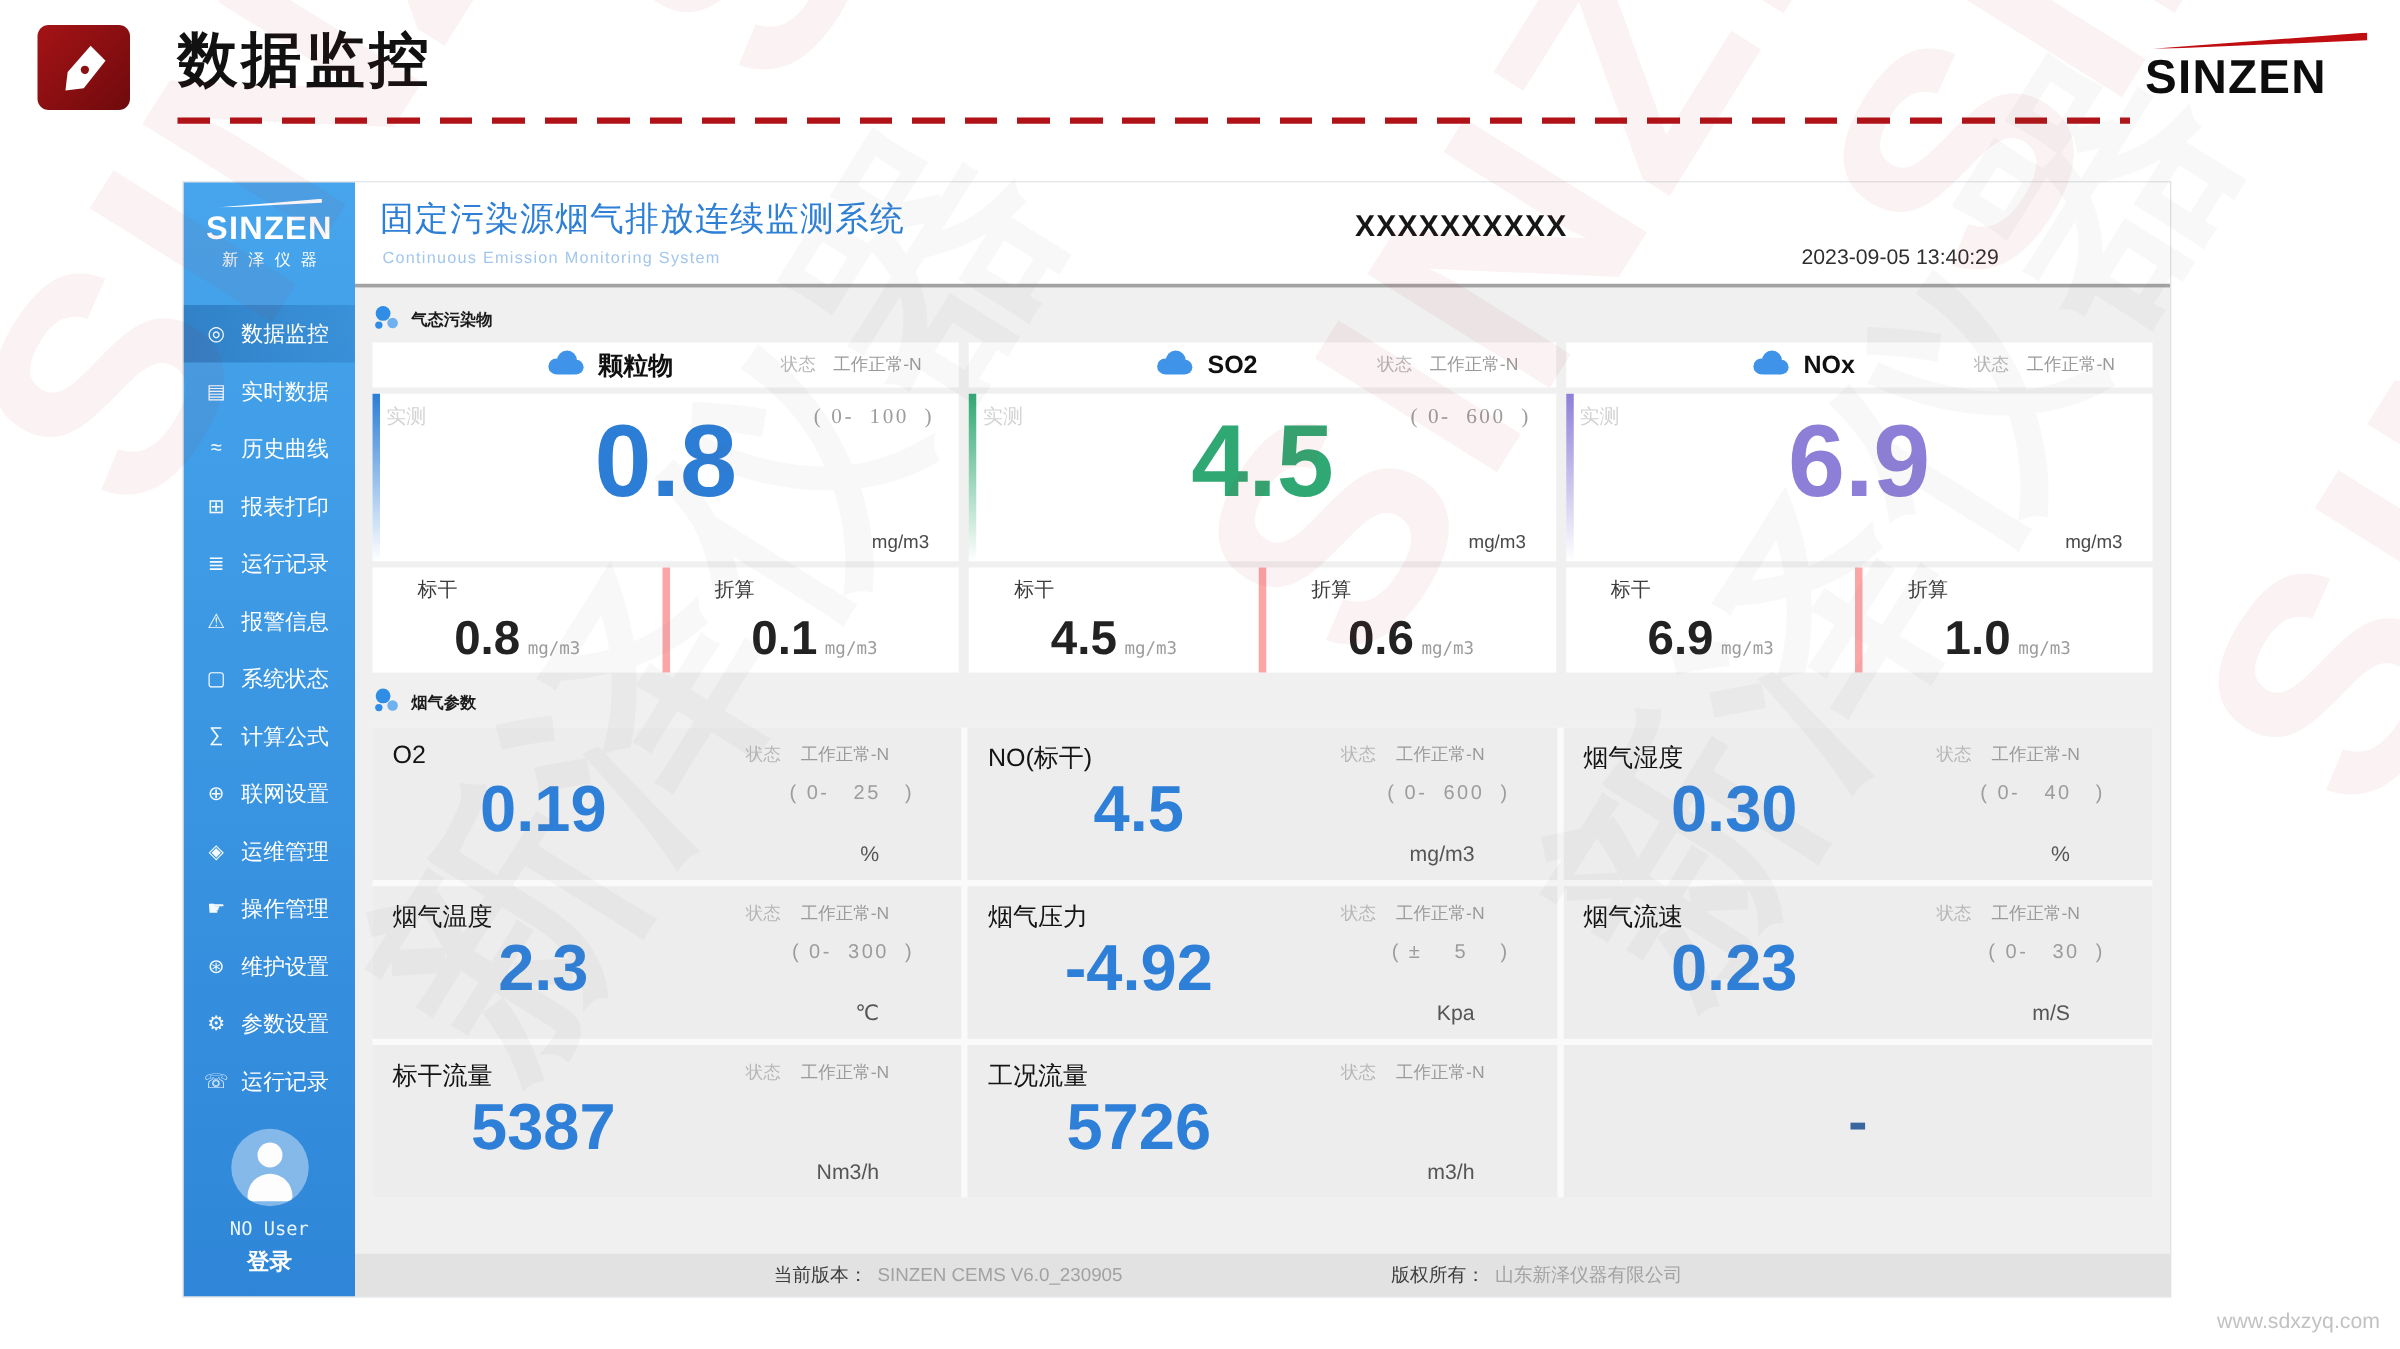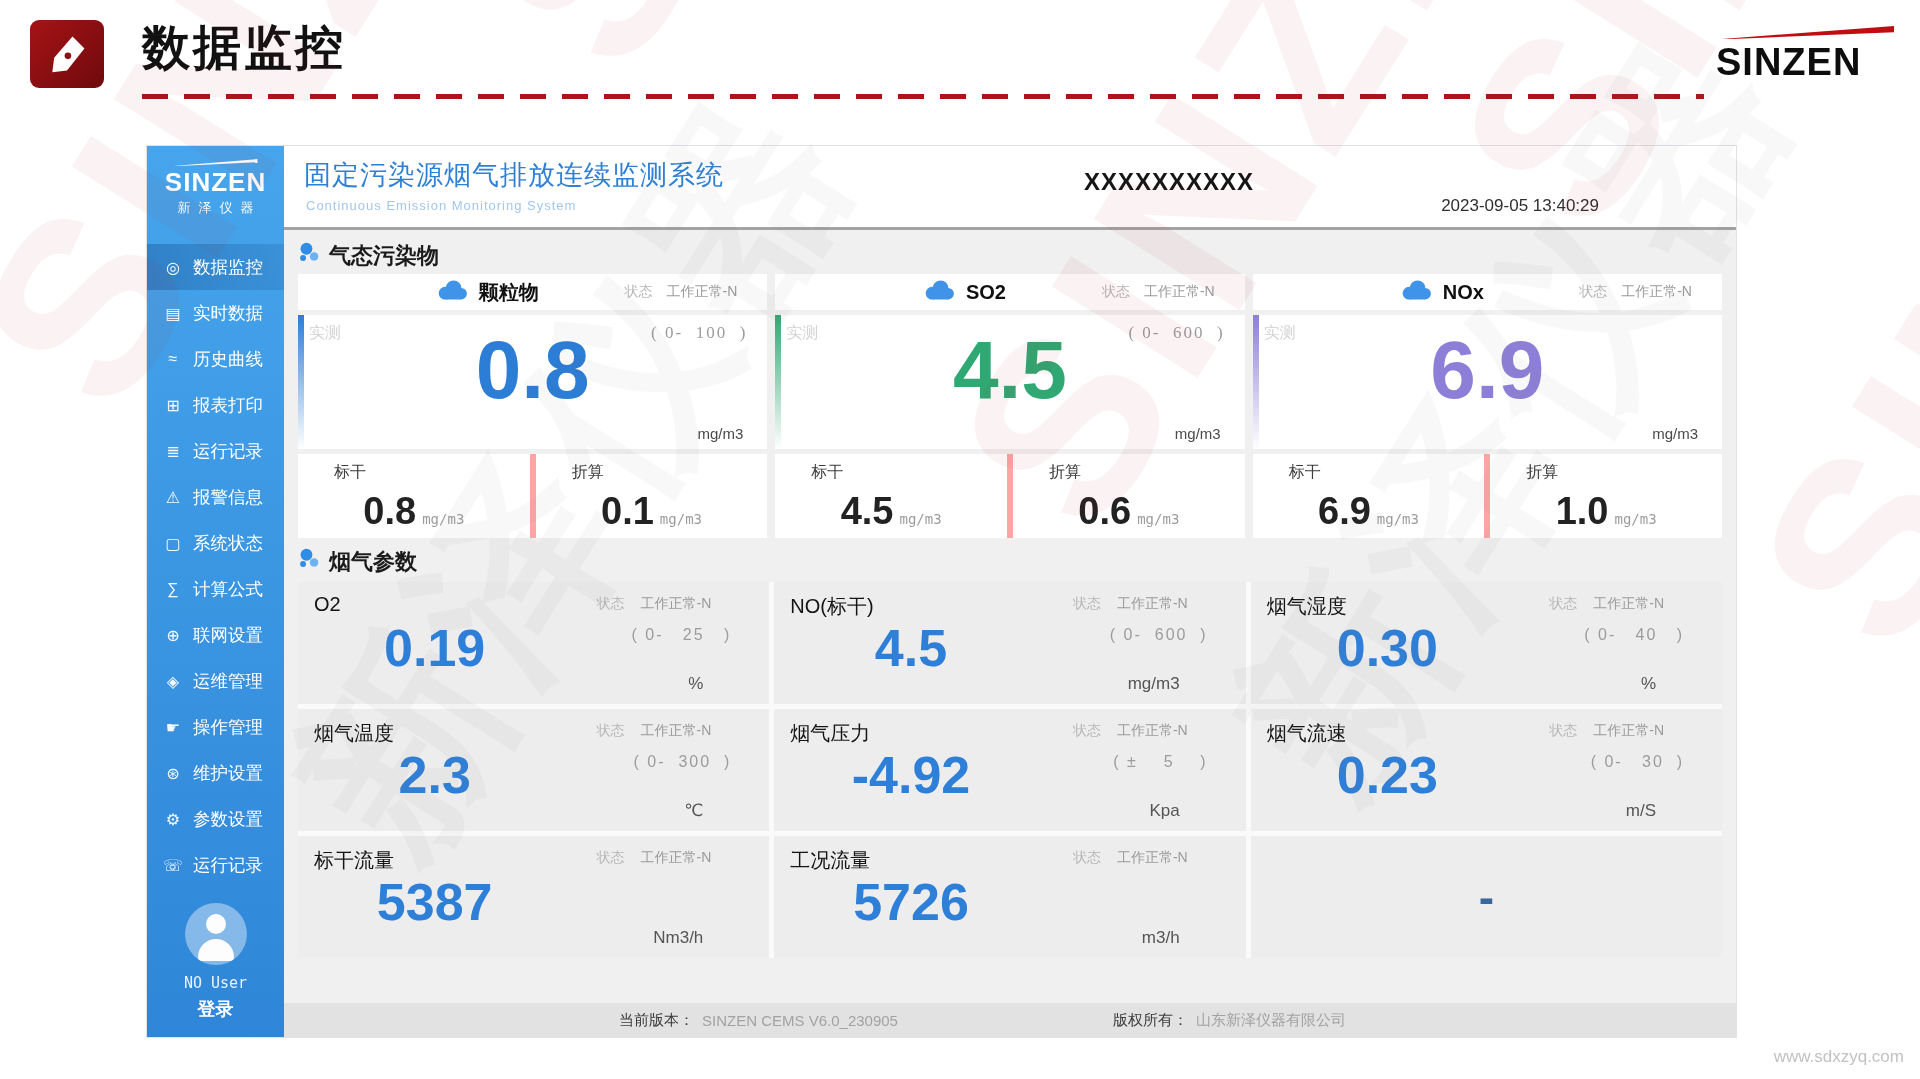--- a/index.html
+++ b/index.html
@@ -53,21 +53,21 @@
 
   
   .main { flex:1; display:flex; flex-direction:column; min-width:0; }
   .app-head { height:84px; background:#fff; position:relative; border-bottom:3px solid #a3a3a3; }
   .ah-title { position:absolute; left:20px; top:11px; font-size:27px; color:#2e80d6; letter-spacing:1px; }
   .ah-sub { position:absolute; left:22px; top:52px; font-size:13px; color:#a3c6ec; letter-spacing:1px; }
   .station { position:absolute; left:800px; top:22px; font-size:24px; font-weight:700; color:#161616; letter-spacing:1px; }
   .clock { position:absolute; right:137px; top:50px; font-size:17px; color:#2f2f2f; }
 
   .content { flex:1; padding:8px 14px 0 14px; }
-  .sec-head { height:36px; display:flex; align-items:center; gap:9px; font-size:22px; font-weight:700; color:#1b1b1b; }
+  .sec-head { height:36px; display:flex; align-items:center; gap:9px; font-size:13px; font-weight:700; color:#1b1b1b; }
 
   
   .cards { display:flex; gap:8px; }
   .card { flex:1; display:flex; flex-direction:column; gap:5px; min-width:0; }
   .card-head { background:#fff; height:36px; position:relative; }
   .ch-main { position:absolute; inset:0; display:flex; align-items:center; justify-content:center; gap:10px; transform:translateX(-46px); }
   .ch-name { font-size:20px; font-weight:700; color:#101010; }
   .ch-status { position:absolute; right:30px; top:0; height:36px; display:flex; align-items:center; gap:14px; font-size:14px; }
   .ch-status .sl { color:#b7b7b7; } .ch-status .sv { color:#9a9a9a; }
   .card-val { background:#fff; height:134px; position:relative; }

